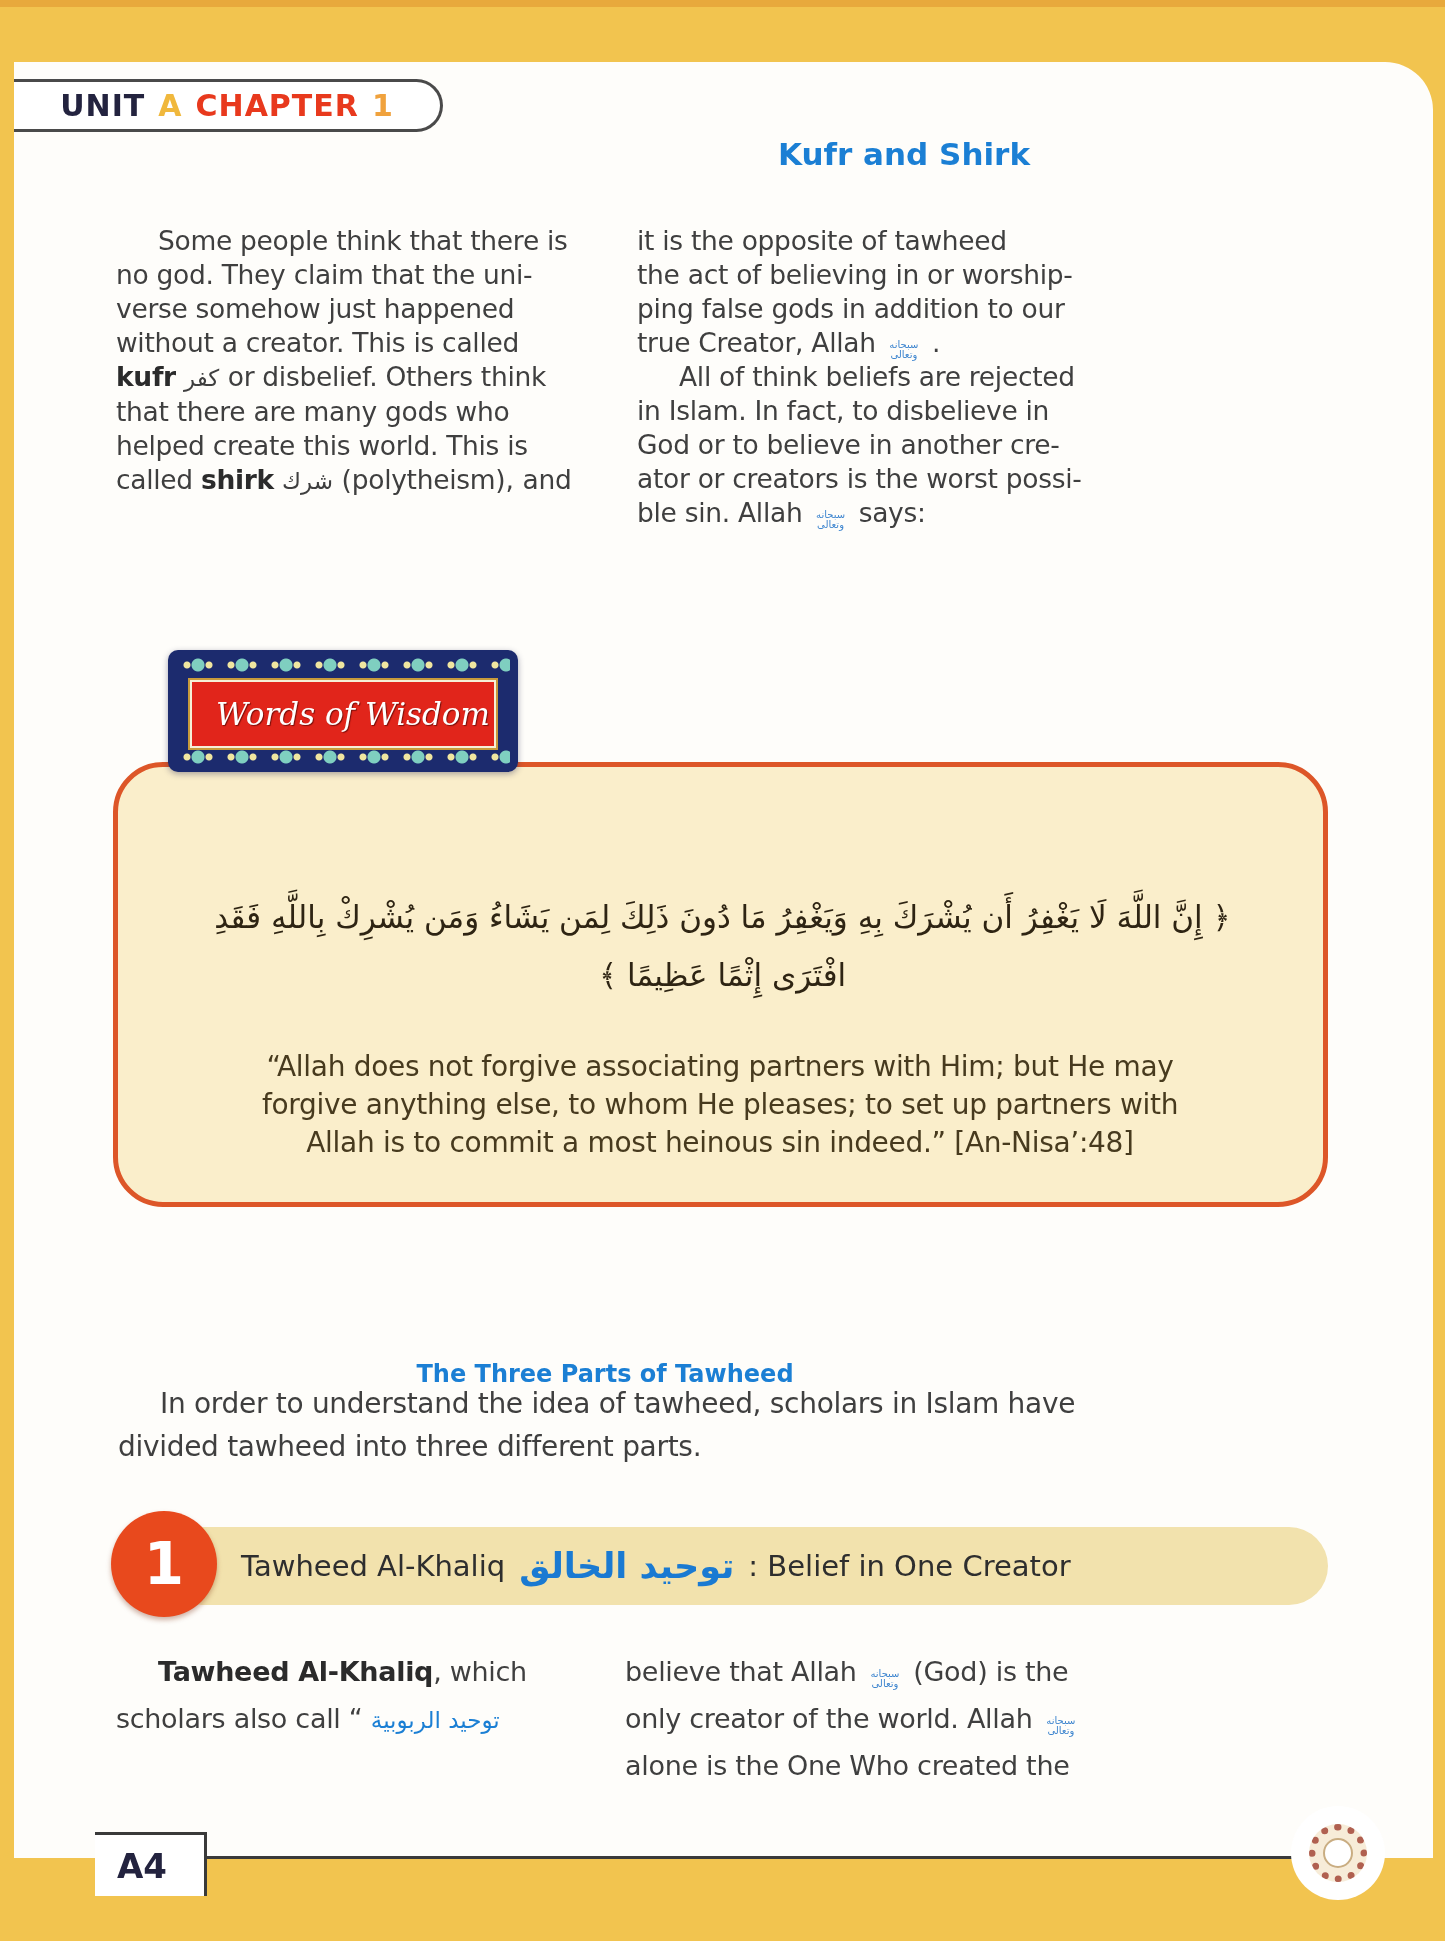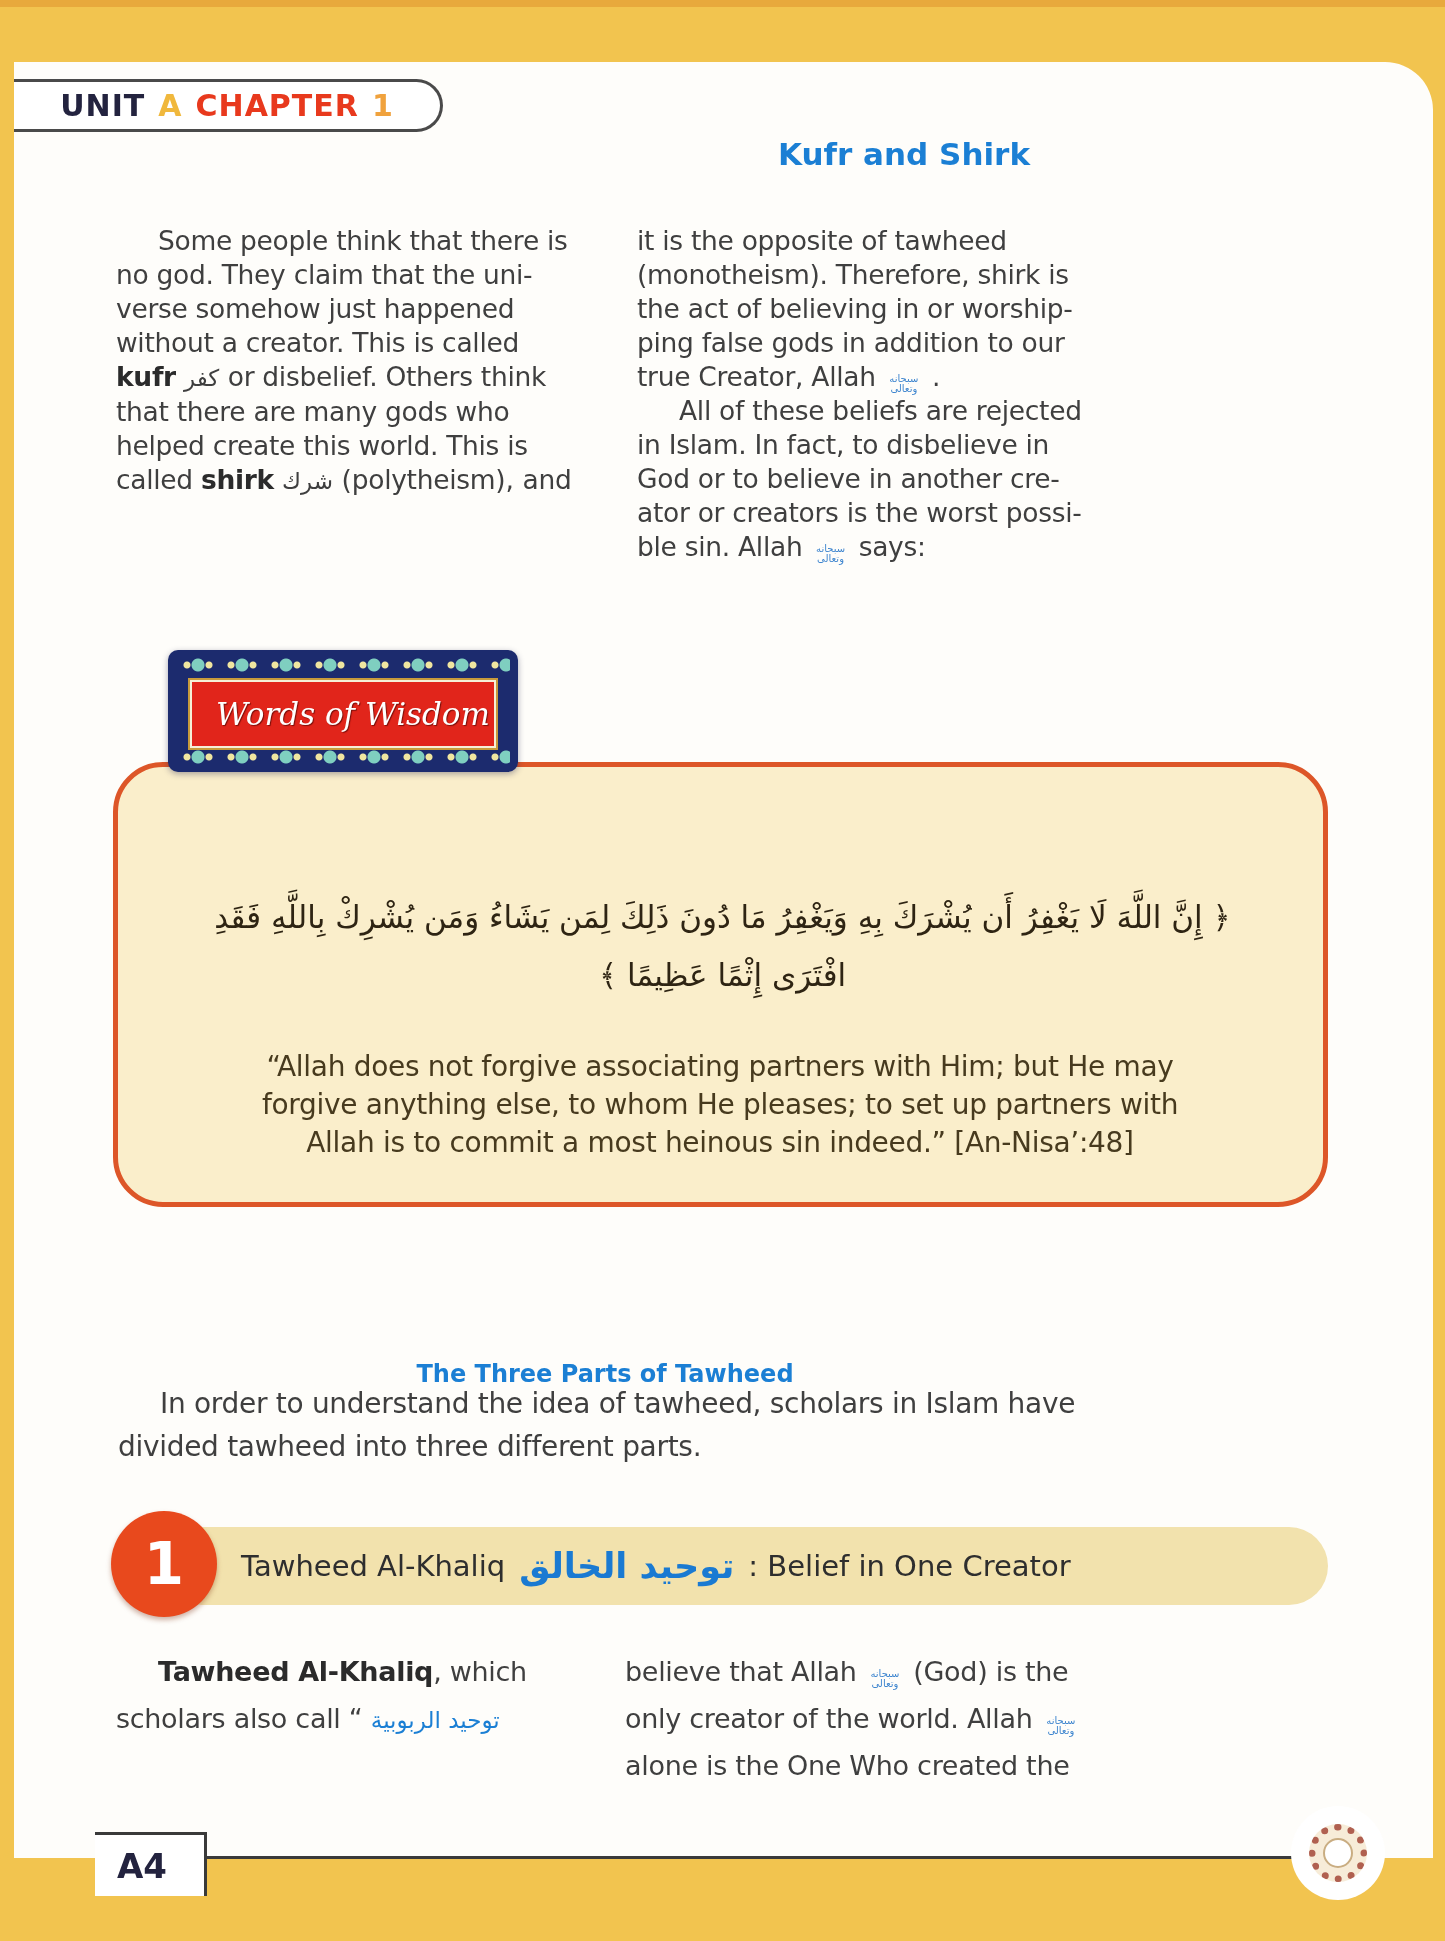--- a/index.html
+++ b/index.html
@@ -103,25 +103,24 @@
     <div class="ln">verse somehow just happened</div>
     <div class="ln">without a creator. This is called</div>
     <div class="ln"><b>kufr</b> <span class="ar">كفر</span><span> or disbelief. Others think</span></div>
     <div class="ln">that there are many gods who</div>
     <div class="ln">helped create this world.  This is</div>
     <div class="ln"><span>called </span><b>shirk</b> <span class="ar">شرك</span><span> (polytheism), and</span></div>
   </div>
 
   <div class="col col-r">
     <div class="ln">it is the opposite of tawheed</div>
-    <div class="ln">(monotheism). Therefore, shirk is</div>
     <div class="ln">the act of believing in or worship-</div>
     <div class="ln">ping false gods in addition to our</div>
     <div class="ln"><span>true Creator, Allah </span><span class="hon">سبحانه وتعالى</span><span> .</span></div>
-    <div class="ln ind">All of these beliefs are rejected</div>
+    <div class="ln ind">All of think beliefs are rejected</div>
     <div class="ln">in Islam. In fact, to disbelieve in</div>
     <div class="ln">God or to believe in another cre-</div>
     <div class="ln">ator or creators is the worst possi-</div>
     <div class="ln"><span>ble sin. Allah </span><span class="hon">سبحانه وتعالى</span><span> says:</span></div>
   </div>
 
   <div class="quote-box"></div>
 
   <div class="wow">
     <div class="wow-red">

